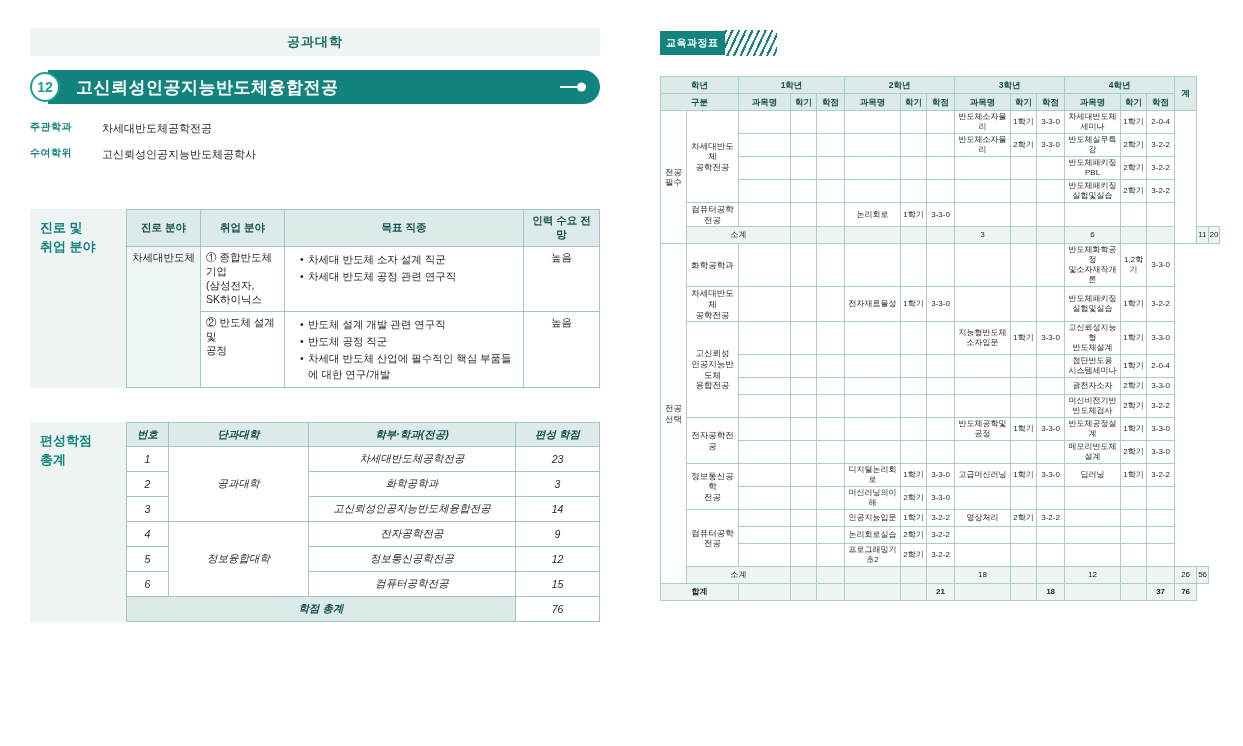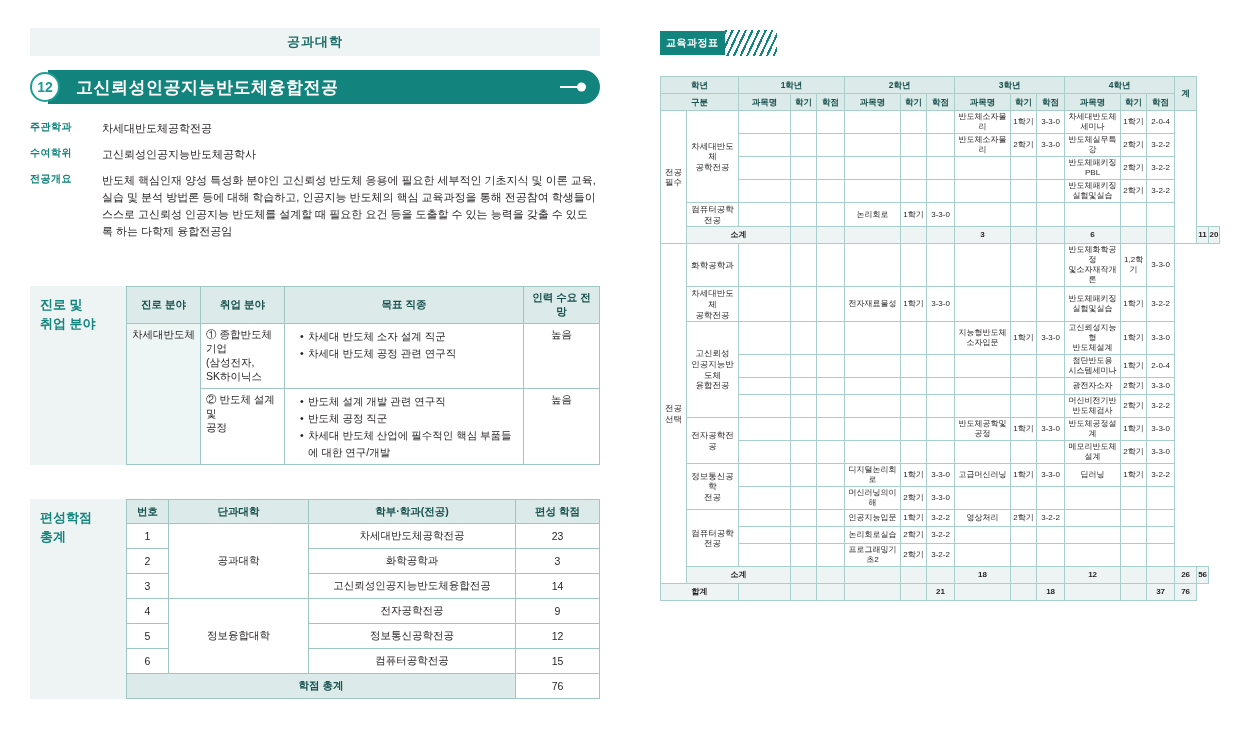--- a/index.html
+++ b/index.html
@@ -78,21 +78,21 @@
     height: 24px; font-size: 10.5px;
   }
   .career td { vertical-align: top; }
   .career .c1 { text-align: center; background: #eef6f5; }
   .career .c4 { text-align: center; }
   .career ul { margin: 0; padding-left: 10px; list-style: none; }
   .career li { position: relative; padding-left: 8px; line-height: 1.6; }
   .career li:before { content: "•"; position: absolute; left: 0; }
 
   
-  .credit { width: 100%; table-layout: fixed; }
+  .credit { width: 100%; table-layout: fixed; font-style: italic; }
   .credit th {
     background: #dcebe9; color: #17504d; font-weight: bold; text-align: center;
     height: 24px; font-size: 10.5px;
   }
   .credit td { text-align: center; height: 25px; }
   .credit td.name { text-align: center; }
   .credit .total-label { background: #dcebe9; font-weight: bold; color: #17504d; }
 
   
   .right { position: absolute; left: 660px; top: 30px; width: 560px; }
@@ -108,21 +108,21 @@
 
   .cur-wrap { margin-top: 20px; }
   .cur { width: 100%; table-layout: fixed; font-size: 8px; }
   .cur td, .cur th {
     border: 1px solid #a8cfcc; text-align: center;
     padding: 1px 1px; line-height: 1.25; color: #231f20;
   }
   .cur th { background: #dcebe9; color: #17504d; font-weight: bold; height: 17px; font-size: 8.5px; }
   .cur td { height: 17px; }
   .cur .rowlabel { background: #ffffff; font-weight: normal; font-size: 8.5px; }
-  .cur .subtot td { background: #eef4f3; font-weight: bold; }
+  .cur .subtot td { background: #eef4f3; font-weight: normal; }
   .cur .tot td { background: #eef4f3; font-weight: bold; }
 </style>
 </head>
 <body>
 
 <div class="page">
 
   <div class="left">
 
     <div class="college-banner">공과대학</div>
@@ -137,24 +137,20 @@
     </div>
 
     <div class="info-list">
       <div class="info-row">
         <div class="info-label">주관학과</div>
         <div class="info-value">차세대반도체공학전공</div>
       </div>
       <div class="info-row">
         <div class="info-label">수여학위</div>
         <div class="info-value">고신뢰성인공지능반도체공학사</div>
-      </div>
-      <div class="info-row">
-        <div class="info-label">전공개요</div>
-        <div class="info-value" style="width:495px;">반도체 핵심인재 양성 특성화 분야인 고신뢰성 반도체 응용에 필요한 세부적인 기초지식 및 이론 교육, 실습 및 분석 방법론 등에 대해 학습하고, 인공지능 반도체의 핵심 교육과정을 통해 전공참여 학생들이 스스로 고신뢰성 인공지능 반도체를 설계할 때 필요한 요건 등을 도출할 수 있는 능력을 갖출 수 있도록 하는 다학제 융합전공임</div>
       </div>
     </div>
 
     <div class="sec">
       <div class="sec-tag">
         <span>진로 및</span><br>
         <span>취업 분야</span>
       </div>
       <div class="sec-body">
         <table class="tbl career">

